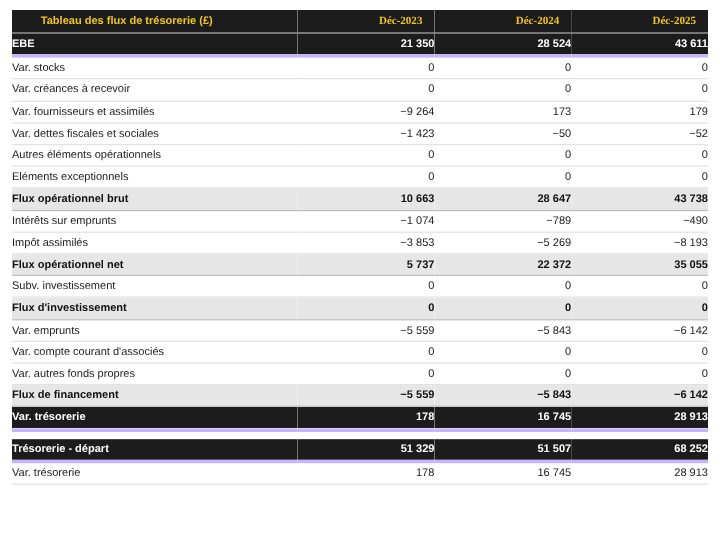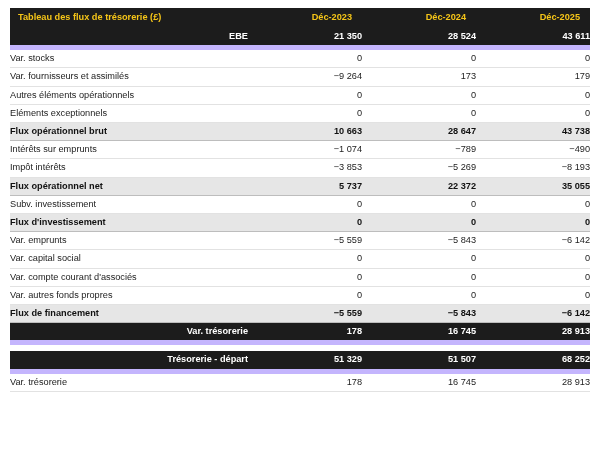--- a/index.html
+++ b/index.html
@@ -50,44 +50,43 @@
   
   tr.head th {
     background: #1c1c1c;
     color: #f5c518;
     font-weight: bold;
     font-size: 9.2px;
     height: 19px;
     line-height: 19px;
     border-bottom: 1px solid #1c1c1c;
   }
-  tr.head th.lbl { padding-left: 8px; }
-  tr.head th.val { padding-right: 10px; }
+  tr.head th.lbl { padding-left: 24px; }
+  tr.head th.val { padding-right: 10px; font-family: Liberation Serif, serif; }
 
   
   tr.normal td {
     background: #ffffff;
     border-bottom: 1px solid #e2e2e2;
     color: #222;
   }
   
   tr.subtotal td {
     background: #e6e6e6;
     font-weight: bold;
     border-top: 1px solid #bdbdbd;
     border-bottom: 1px solid #bdbdbd;
     color: #111;
   }
   
   tr.dark td {
     background: #1c1c1c;
     color: #ffffff;
     font-weight: bold;
-    border-bottom: 5px solid #c4b5fd;
-    text-align: right;
+    border-bottom: 3px solid #c4b5fd;
   }
   tr.spacer td {
     height: 6px;
     line-height: 6px;
     background: #ffffff;
     border: none;
   }
 </style>
 </head>
 <body>
@@ -115,26 +114,38 @@
           <td class="val">28 524</td>
           <td class="val">43 611</td>
         </tr>
         <tr class="normal">
           <td class="lbl">Var. stocks</td>
           <td class="val">0</td>
           <td class="val">0</td>
           <td class="val">0</td>
         </tr>
         <tr class="normal">
+          <td class="lbl">Var. créances à recevoir</td>
+          <td class="val">0</td>
+          <td class="val">0</td>
+          <td class="val">0</td>
+        </tr>
+        <tr class="normal">
           <td class="lbl">Var. fournisseurs et assimilés</td>
           <td class="val">−9 264</td>
           <td class="val">173</td>
           <td class="val">179</td>
         </tr>
         <tr class="normal">
+          <td class="lbl">Var. dettes fiscales et sociales</td>
+          <td class="val">−1 423</td>
+          <td class="val">−50</td>
+          <td class="val">−52</td>
+        </tr>
+        <tr class="normal">
           <td class="lbl">Autres éléments opérationnels</td>
           <td class="val">0</td>
           <td class="val">0</td>
           <td class="val">0</td>
         </tr>
         <tr class="normal">
           <td class="lbl">Eléments exceptionnels</td>
           <td class="val">0</td>
           <td class="val">0</td>
           <td class="val">0</td>
@@ -145,21 +156,21 @@
           <td class="val">28 647</td>
           <td class="val">43 738</td>
         </tr>
         <tr class="normal">
           <td class="lbl">Intérêts sur emprunts</td>
           <td class="val">−1 074</td>
           <td class="val">−789</td>
           <td class="val">−490</td>
         </tr>
         <tr class="normal">
-          <td class="lbl">Impôt intérêts</td>
+          <td class="lbl">Impôt assimilés</td>
           <td class="val">−3 853</td>
           <td class="val">−5 269</td>
           <td class="val">−8 193</td>
         </tr>
         <tr class="subtotal">
           <td class="lbl">Flux opérationnel net</td>
           <td class="val">5 737</td>
           <td class="val">22 372</td>
           <td class="val">35 055</td>
         </tr>
@@ -173,26 +184,20 @@
           <td class="lbl">Flux d'investissement</td>
           <td class="val">0</td>
           <td class="val">0</td>
           <td class="val">0</td>
         </tr>
         <tr class="normal">
           <td class="lbl">Var. emprunts</td>
           <td class="val">−5 559</td>
           <td class="val">−5 843</td>
           <td class="val">−6 142</td>
-        </tr>
-        <tr class="normal">
-          <td class="lbl">Var. capital social</td>
-          <td class="val">0</td>
-          <td class="val">0</td>
-          <td class="val">0</td>
         </tr>
         <tr class="normal">
           <td class="lbl">Var. compte courant d'associés</td>
           <td class="val">0</td>
           <td class="val">0</td>
           <td class="val">0</td>
         </tr>
         <tr class="normal">
           <td class="lbl">Var. autres fonds propres</td>
           <td class="val">0</td>

